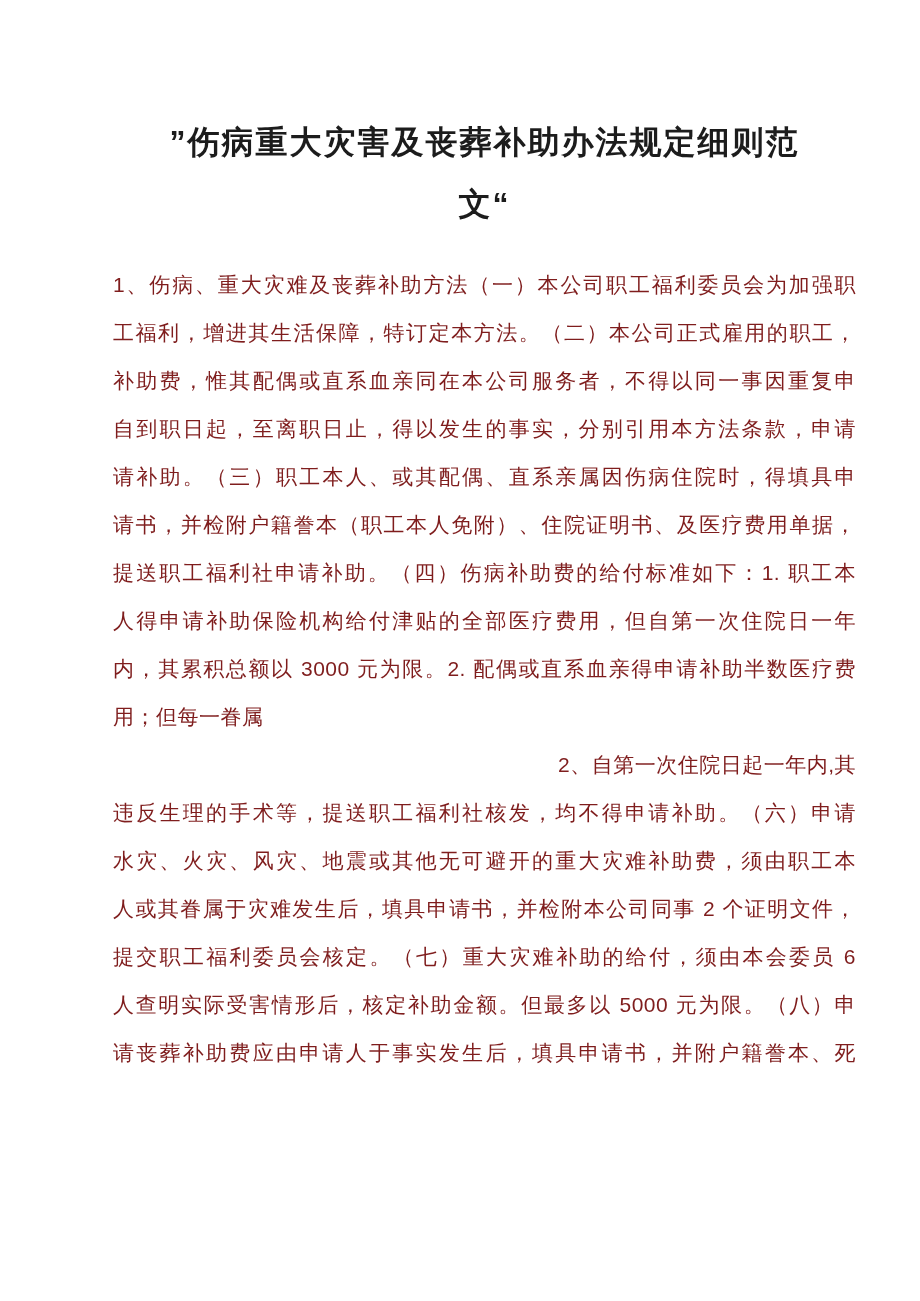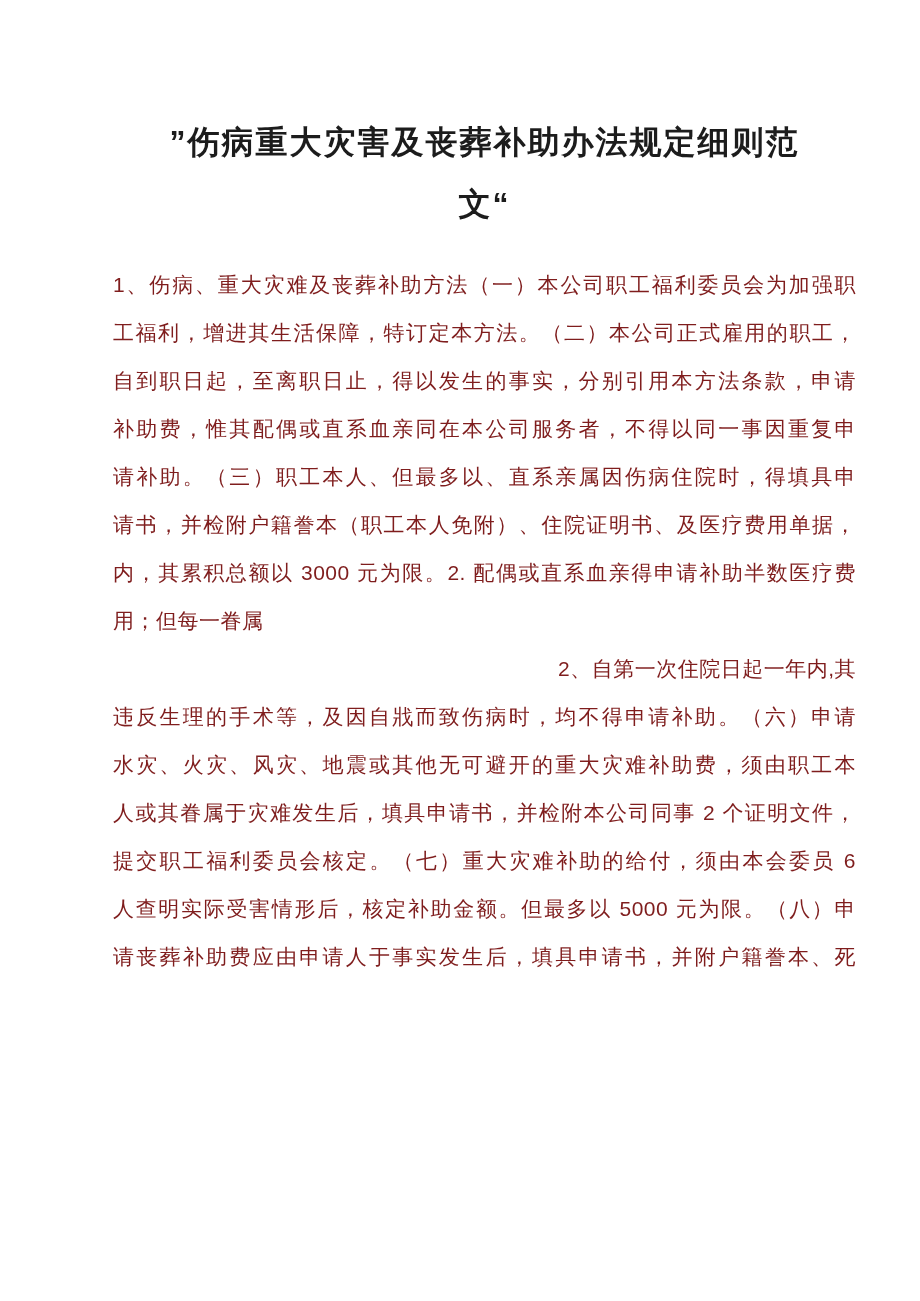--- a/index.html
+++ b/index.html
@@ -52,27 +52,29 @@
 <body>
 
 <div class="page">
   <div class="doc-title">
     <div>”伤病重大灾害及丧葬补助办法规定细则范</div>
     <div>文“</div>
   </div>
   <div class="doc-body">
     <div class="line">1、伤病、重大灾难及丧葬补助方法（一）本公司职工福利委员会为加强职</div>
     <div class="line">工福利，增进其生活保障，特订定本方法。（二）本公司正式雇用的职工，</div>
+    <div class="line">补助费，惟其配偶或直系血亲同在本公司服务者，不得以同一事因重复申</div>
     <div class="line">自到职日起，至离职日止，得以发生的事实，分别引用本方法条款，申请</div>
-    <div class="line">补助费，惟其配偶或直系血亲同在本公司服务者，不得以同一事因重复申</div>
-    <div class="line">请补助。（三）职工本人、但最多以、直系亲属因伤病住院时，得填具申</div>
+    <div class="line">请补助。（三）职工本人、或其配偶、直系亲属因伤病住院时，得填具申</div>
     <div class="line">请书，并检附户籍誊本（职工本人免附）、住院证明书、及医疗费用单据，</div>
+    <div class="line">提送职工福利社申请补助。（四）伤病补助费的给付标准如下：1. 职工本</div>
+    <div class="line">人得申请补助保险机构给付津贴的全部医疗费用，但自第一次住院日一年</div>
     <div class="line">内，其累积总额以 3000 元为限。2. 配偶或直系血亲得申请补助半数医疗费</div>
     <div class="line line--left">用；但每一眷属</div>
     <div class="line line--right">2、自第一次住院日起一年内,其</div>
-    <div class="line">违反生理的手术等，及因自戕而致伤病时，均不得申请补助。（六）申请</div>
+    <div class="line">违反生理的手术等，提送职工福利社核发，均不得申请补助。（六）申请</div>
     <div class="line">水灾、火灾、风灾、地震或其他无可避开的重大灾难补助费，须由职工本</div>
     <div class="line">人或其眷属于灾难发生后，填具申请书，并检附本公司同事 2 个证明文件，</div>
     <div class="line">提交职工福利委员会核定。（七）重大灾难补助的给付，须由本会委员 6</div>
     <div class="line">人查明实际受害情形后，核定补助金额。但最多以 5000 元为限。（八）申</div>
     <div class="line">请丧葬补助费应由申请人于事实发生后，填具申请书，并附户籍誊本、死</div>
   </div>
 </div>
 
 </body></html>

